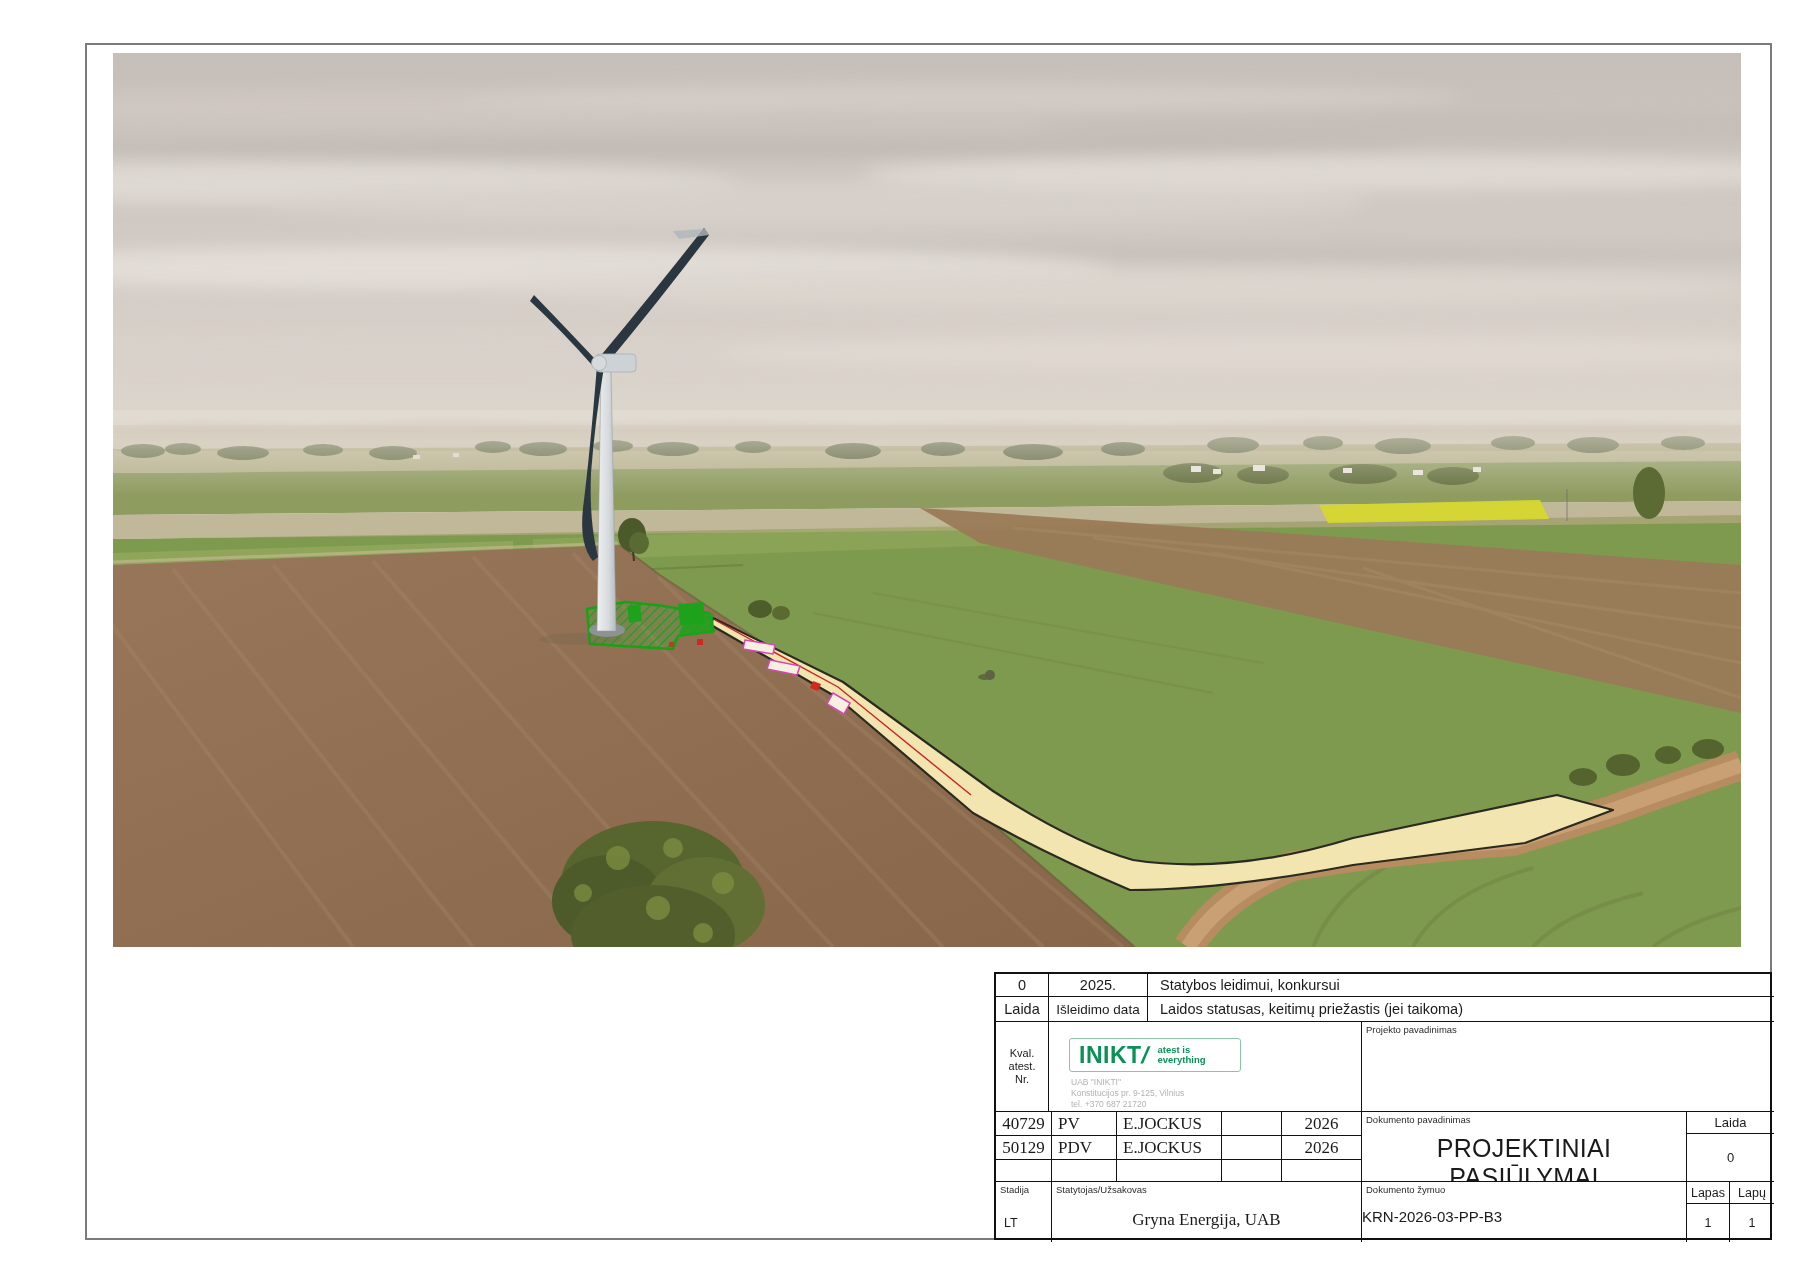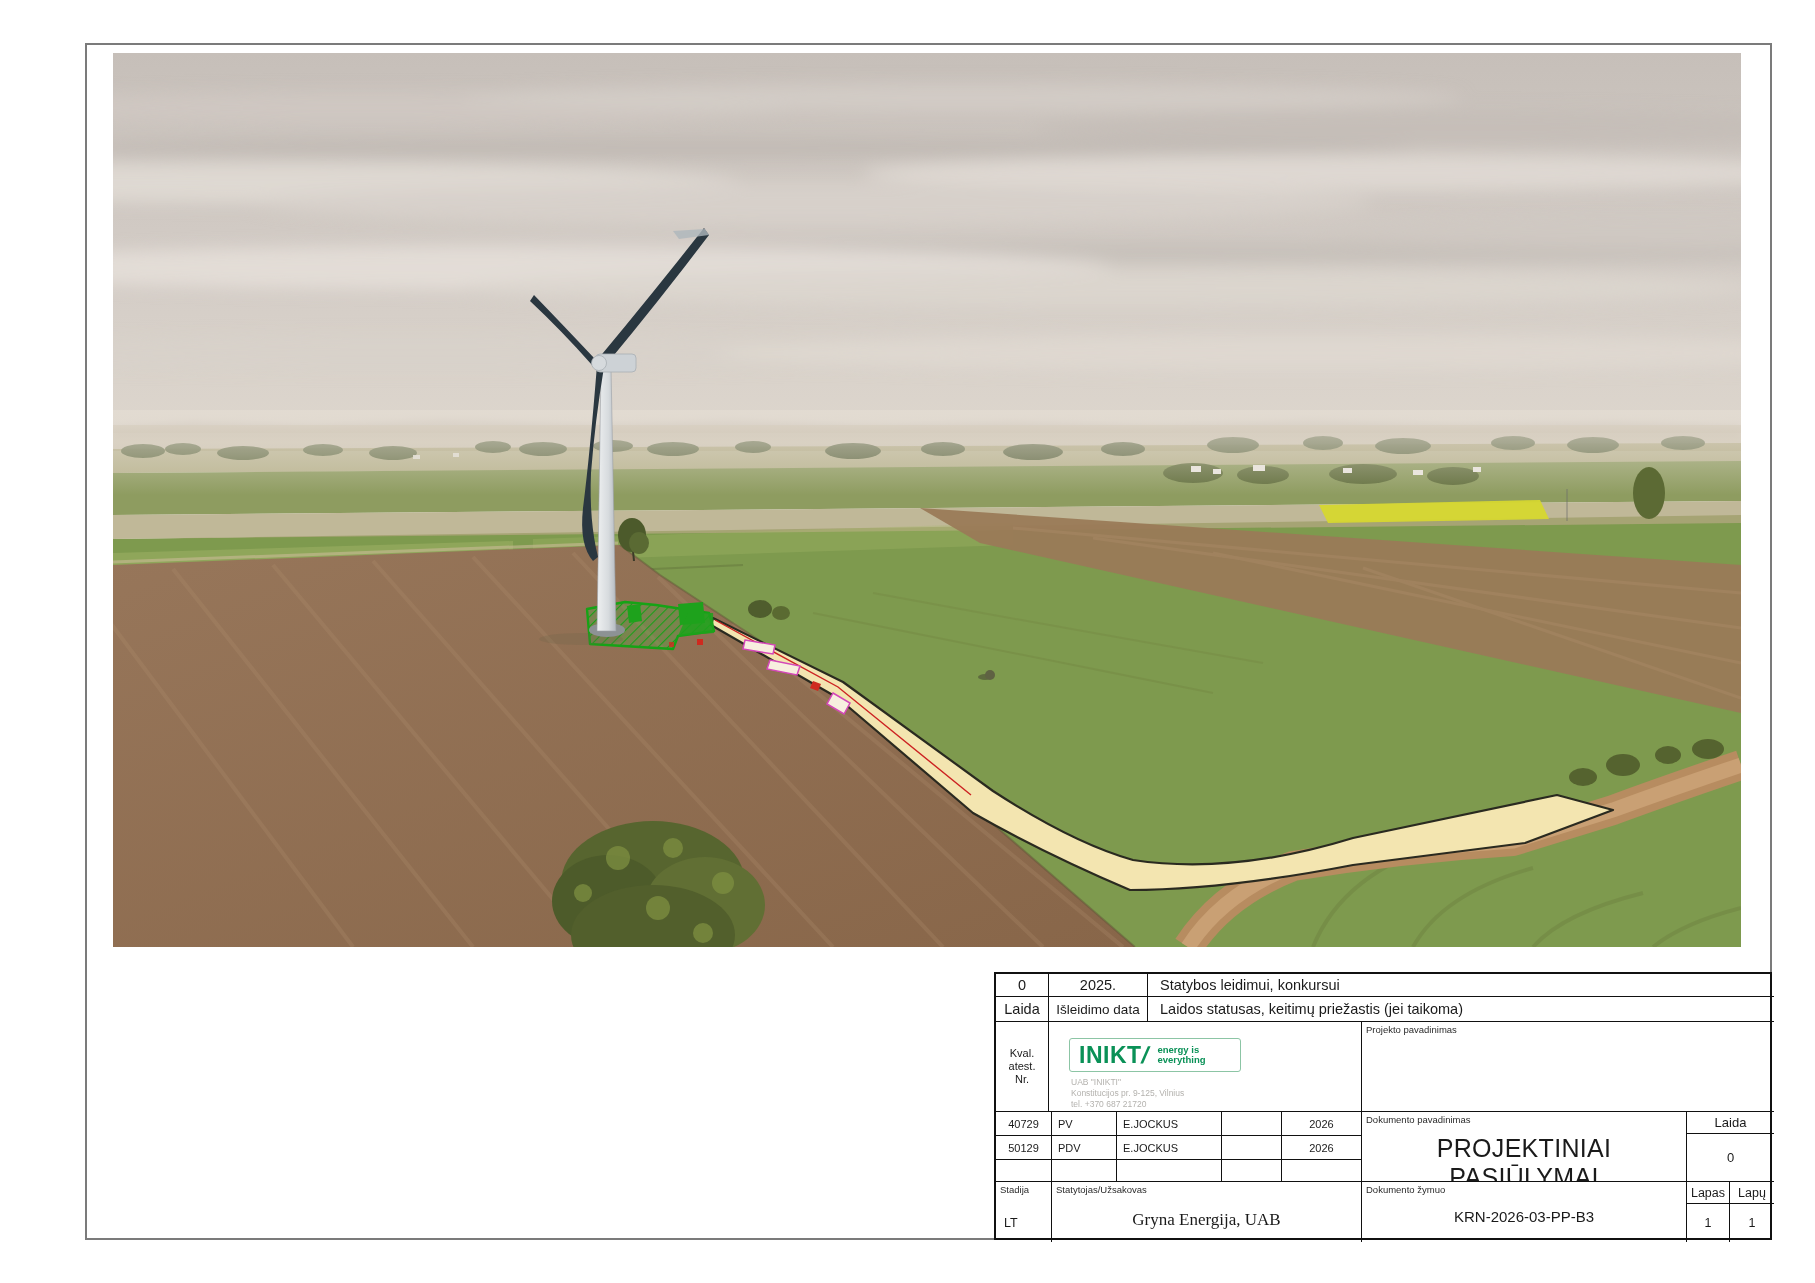--- a/index.html
+++ b/index.html
@@ -13,21 +13,21 @@
   
   .tb{position:absolute;left:994px;top:972px;width:778px;height:268px;
       border:2px solid #111;box-sizing:border-box;background:#fff;}
   .cell{position:absolute;box-sizing:border-box;border-right:1px solid #111;border-bottom:1px solid #111;
         overflow:hidden;}
   .cell.noR{border-right:none;}
   .cell.noB{border-bottom:none;}
   .cc{display:flex;align-items:center;justify-content:center;text-align:center;}
   .cl{display:flex;align-items:center;justify-content:flex-start;}
   .fs15{font-size:14.5px;}
-  .fs13{font-size:11px;}
+  .fs13{font-size:17px;font-family:Liberation Serif, serif;}
   .lab{position:absolute;left:4px;top:2px;font-size:9.5px;color:#2b2b2b;white-space:nowrap;}
   .projtxt{position:absolute;left:7px;top:24px;font-size:13px;line-height:17.5px;color:#1a1a1a;}
   .doctitle{position:absolute;left:0;right:0;top:22px;text-align:center;font-size:25px;letter-spacing:.3px;}
   .docsub{position:absolute;left:0;right:0;top:46px;text-align:center;font-size:16.5px;
           font-family:"Liberation Serif",serif;margin-top:44px;}
   .kval{display:flex;flex-direction:column;align-items:center;justify-content:center;
         font-size:11px;line-height:13px;text-align:center;}
   
   .logobox{position:absolute;left:20px;top:16px;width:172px;height:34px;border:1.5px solid #8cc5a5;
            border-radius:3px;display:flex;align-items:center;padding:0 9px;box-sizing:border-box;gap:9px;}
@@ -272,21 +272,21 @@
     <div class="cell cl fs15 noR" style="left:152px;top:23px;width:626px;height:25px;padding-left:12px">Laidos statusas, keitimų priežastis (jei taikoma)</div>
 
     <div class="cell kval" style="left:0;top:48px;width:53px;height:90px">
       <span>Kval. atest.</span>
       <span>Nr.</span>
     </div>
     <div class="cell" style="left:53px;top:48px;width:313px;height:90px">
       <div class="logobox">
         <span class="logoname"><span>INIKT</span><span class="logoslash">/</span></span>
         <span class="logotag">
-          <span>energy is</span><br>
+          <span>atest is</span><br>
           <span>everything</span>
         </span>
       </div>
       <div class="logoaddr" style="top:55px">UAB "INIKTI"</div>
       <div class="logoaddr" style="top:66px">Konstitucijos pr. 9-125, Vilnius</div>
       <div class="logoaddr" style="top:77px">tel.  +370 687 21720</div>
     </div>
     <div class="cell noR" style="left:366px;top:48px;width:412px;height:90px">
       <div class="lab">Projekto pavadinimas</div>
     </div>
@@ -320,20 +320,20 @@
     <div class="cell noB" style="left:0;top:208px;width:56px;height:60px">
       <div class="lab">Stadija</div>
       <div style="position:absolute;left:8px;top:34px;font-size:12.5px">LT</div>
     </div>
     <div class="cell noB" style="left:56px;top:208px;width:310px;height:60px">
       <div class="lab">Statytojas/Užsakovas</div>
       <div class="bigname" style="position:absolute;left:0;right:0;top:28px;text-align:center">Gryna Energija, UAB</div>
     </div>
     <div class="cell noB" style="left:366px;top:208px;width:325px;height:60px">
       <div class="lab">Dokumento žymuo</div>
-      <div style="position:absolute;left:0;right:0;top:26px;text-align:center;font-size:15px">KRN-2026-03-PP-B3</div>
+      <div style="position:absolute;left:0;right:0;top:26px;text-align:left;font-size:15px">KRN-2026-03-PP-B3</div>
     </div>
     <div class="cell cc" style="left:691px;top:208px;width:43px;height:22px;font-size:12.5px">Lapas</div>
     <div class="cell cc noR" style="left:734px;top:208px;width:44px;height:22px;font-size:12.5px">Lapų</div>
     <div class="cell cc noB" style="left:691px;top:230px;width:43px;height:38px;font-size:12.5px">1</div>
     <div class="cell cc noR noB" style="left:734px;top:230px;width:44px;height:38px;font-size:12.5px">1</div>
   </div>
 </div>
 
 </body></html>

